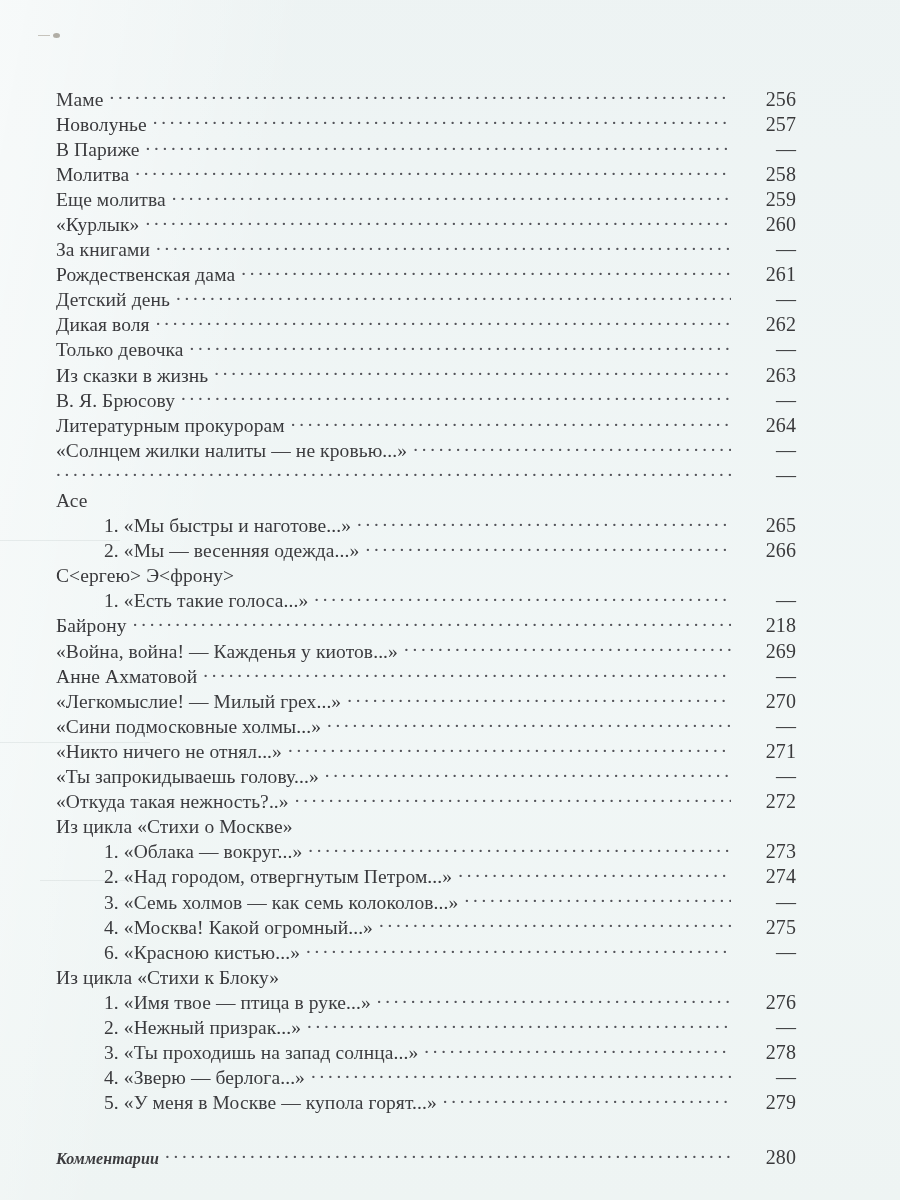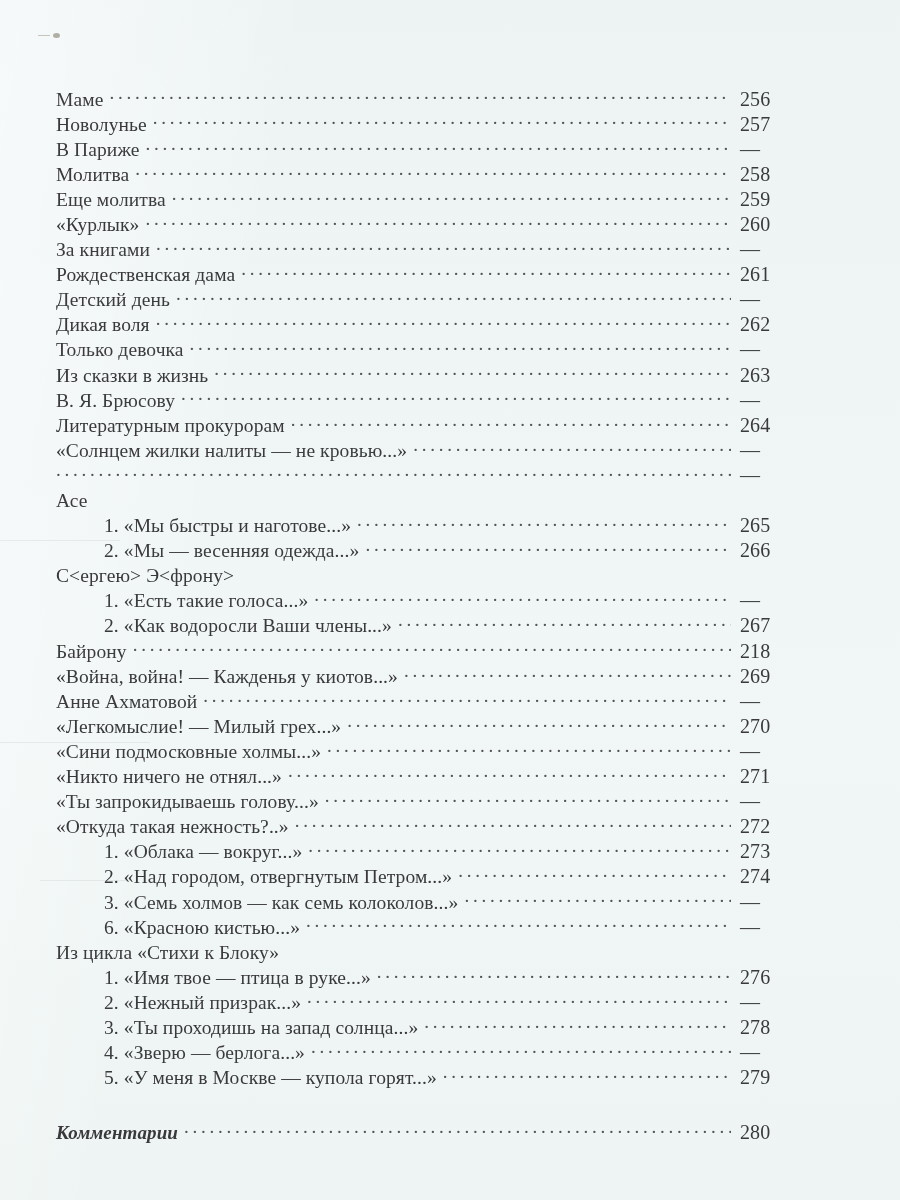--- a/index.html
+++ b/index.html
@@ -94,41 +94,42 @@
     bottom: 0.03em;
     white-space: nowrap;
     letter-spacing: -0.5px;
     font-size: 19px;
     color: #54545a;
   }
 
   .row .page {
     flex: 0 0 auto;
     width: 56px;
+    text-align: right;
     padding-left: 9px;
     font-size: 20px;
     color: #3a3a3c;
   }
 
   
   .row.heading .leader::after { content: ""; }
   .row.heading .page { visibility: hidden; }
 
   .row.sub .title { padding-left: 48px; }
 
   .row.dash .page {
     letter-spacing: 0;
   }
 
   .commentary-gap { height: 30px; }
 
   .row.commentary .title {
     font-weight: bold;
     font-style: italic;
-    font-size: 19px;
+    font-size: 16px;
   }
 
   
   .toc .row:nth-child(odd) .title { color: #3c3c3f; }
   .toc .row:nth-child(even) .title { color: #39393c; }
 </style>
 </head>
 <body>
 
 <div class="paper-tint"></div>
@@ -235,25 +236,20 @@
     <div class="row heading">
       <span class="title">С&lt;ергею&gt; Э&lt;фрону&gt;</span>
       <span class="leader"></span>
       <span class="page"></span>
     </div>
     <div class="row sub dash">
       <span class="title">1. «Есть такие голоса...»</span>
       <span class="leader"></span>
       <span class="page">—</span>
     </div>
-    <div class="row sub">
-      <span class="title">2. «Как водоросли Ваши члены...»</span>
-      <span class="leader"></span>
-      <span class="page">267</span>
-    </div>
     <div class="row">
       <span class="title">Байрону</span>
       <span class="leader"></span>
       <span class="page">218</span>
     </div>
     <div class="row">
       <span class="title">«Война, война! — Кажденья у киотов...»</span>
       <span class="leader"></span>
       <span class="page">269</span>
     </div>
@@ -280,34 +276,44 @@
     <div class="row dash">
       <span class="title">«Ты запрокидываешь голову...»</span>
       <span class="leader"></span>
       <span class="page">—</span>
     </div>
     <div class="row">
       <span class="title">«Откуда такая нежность?..»</span>
       <span class="leader"></span>
       <span class="page">272</span>
     </div>
+    <div class="row heading">
+      <span class="title">Из цикла «Стихи о Москве»</span>
+      <span class="leader"></span>
+      <span class="page"></span>
+    </div>
     <div class="row sub">
       <span class="title">1. «Облака — вокруг...»</span>
       <span class="leader"></span>
       <span class="page">273</span>
     </div>
     <div class="row sub">
       <span class="title">2. «Над городом, отвергнутым Петром...»</span>
       <span class="leader"></span>
       <span class="page">274</span>
     </div>
     <div class="row sub dash">
       <span class="title">3. «Семь холмов — как семь колоколов...»</span>
       <span class="leader"></span>
       <span class="page">—</span>
+    </div>
+    <div class="row sub">
+      <span class="title">4. «Москва! Какой огромный...»</span>
+      <span class="leader"></span>
+      <span class="page">275</span>
     </div>
     <div class="row sub dash">
       <span class="title">6. «Красною кистью...»</span>
       <span class="leader"></span>
       <span class="page">—</span>
     </div>
     <div class="row heading">
       <span class="title">Из цикла «Стихи к Блоку»</span>
       <span class="leader"></span>
       <span class="page"></span>

